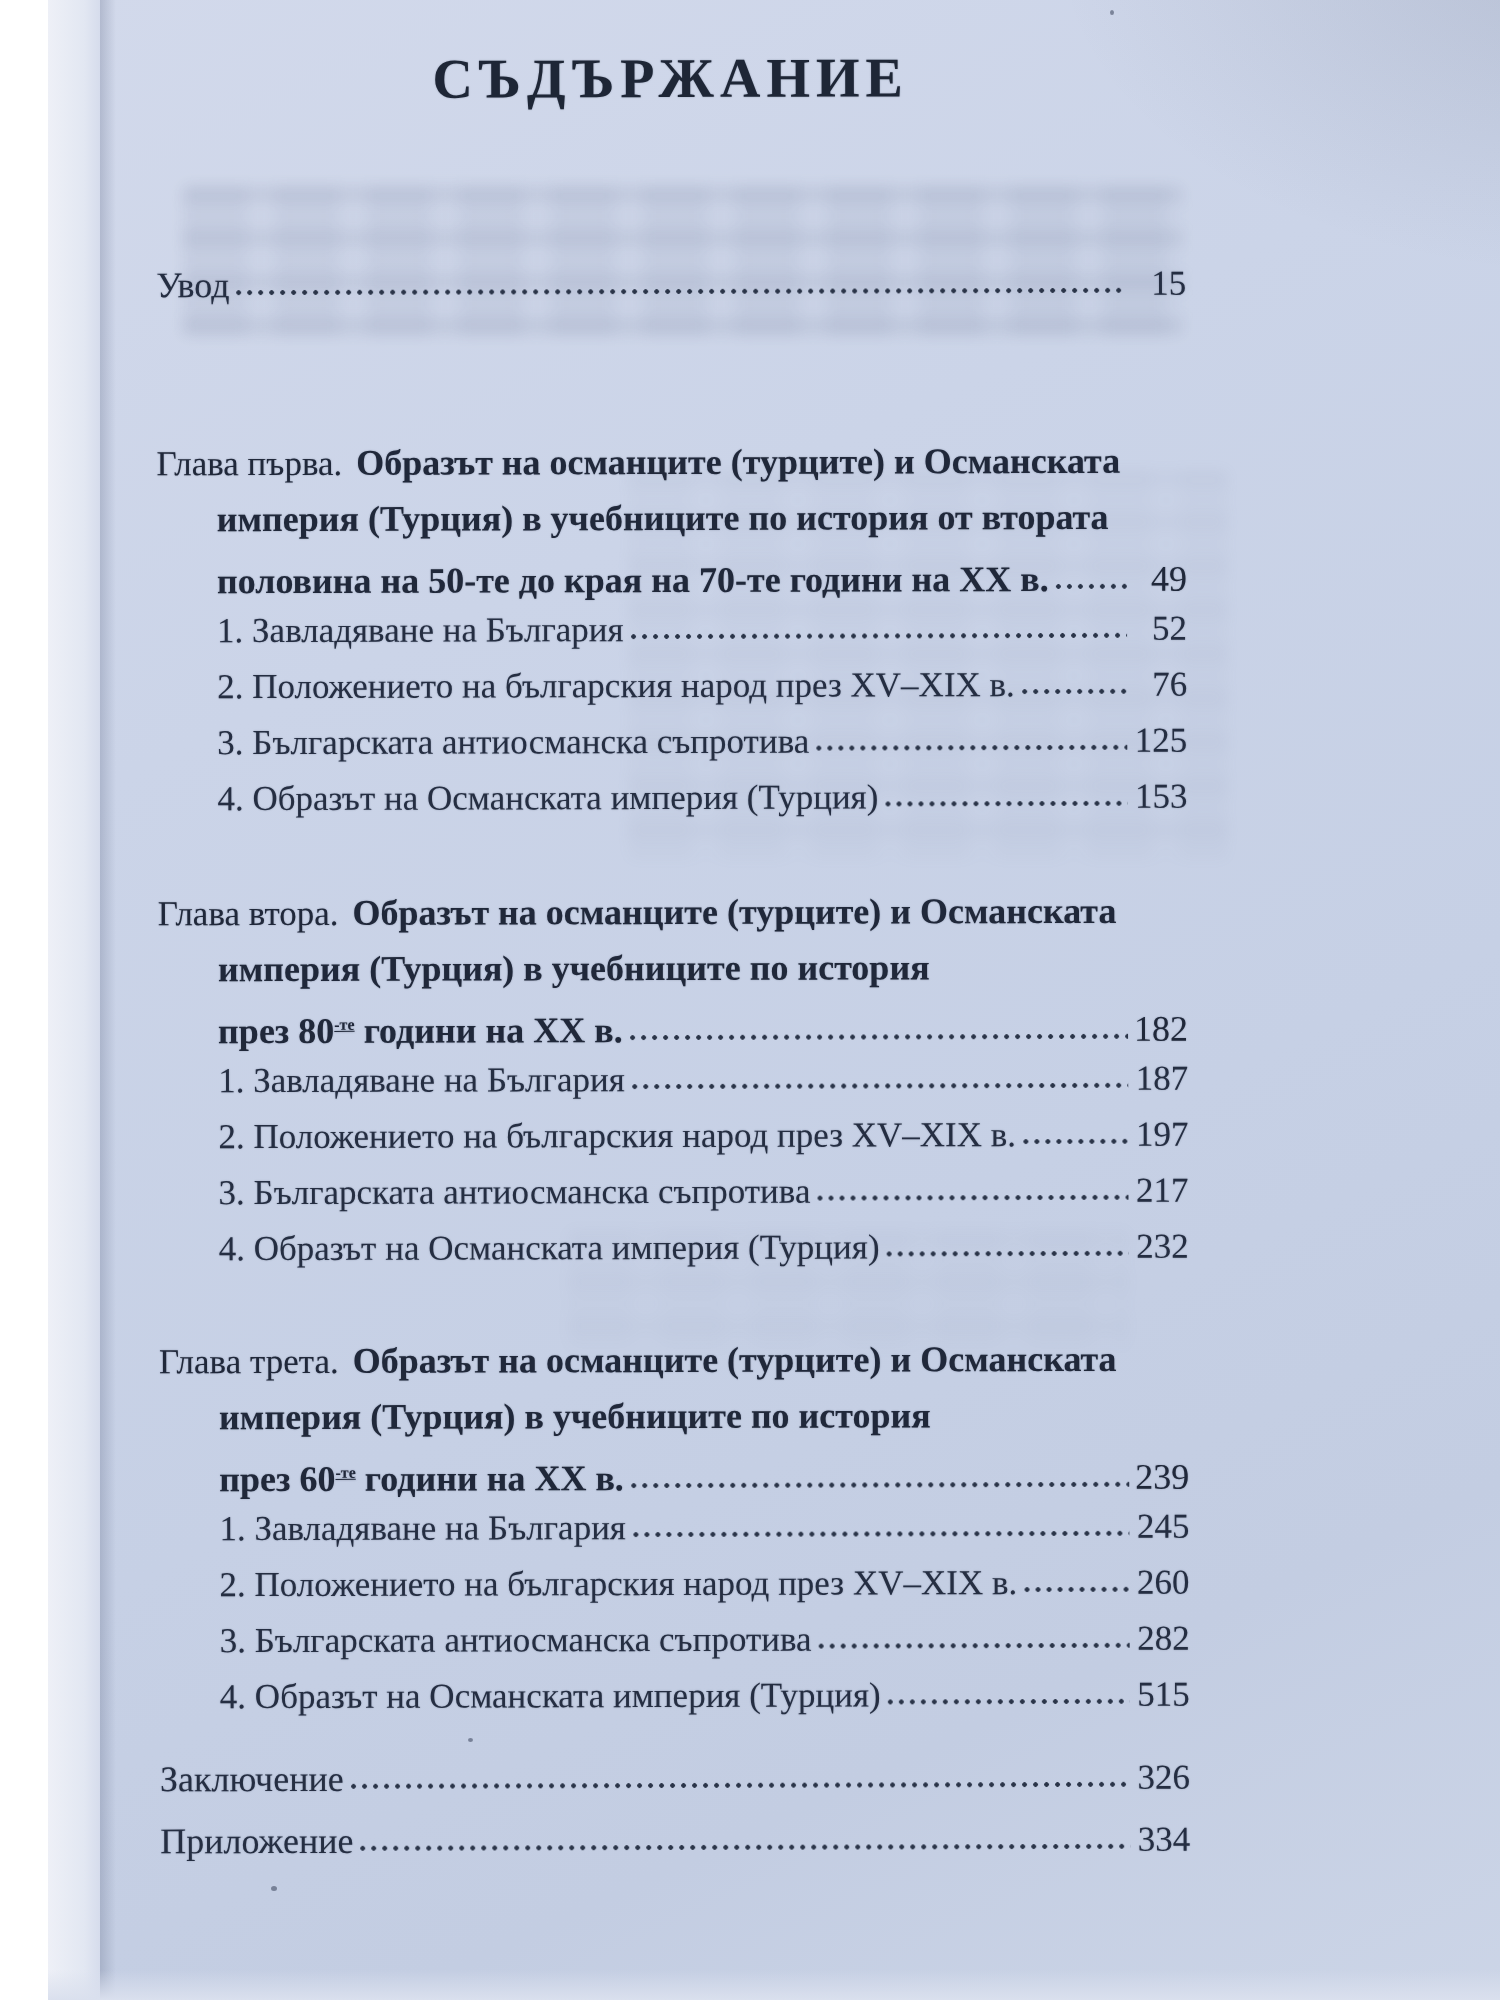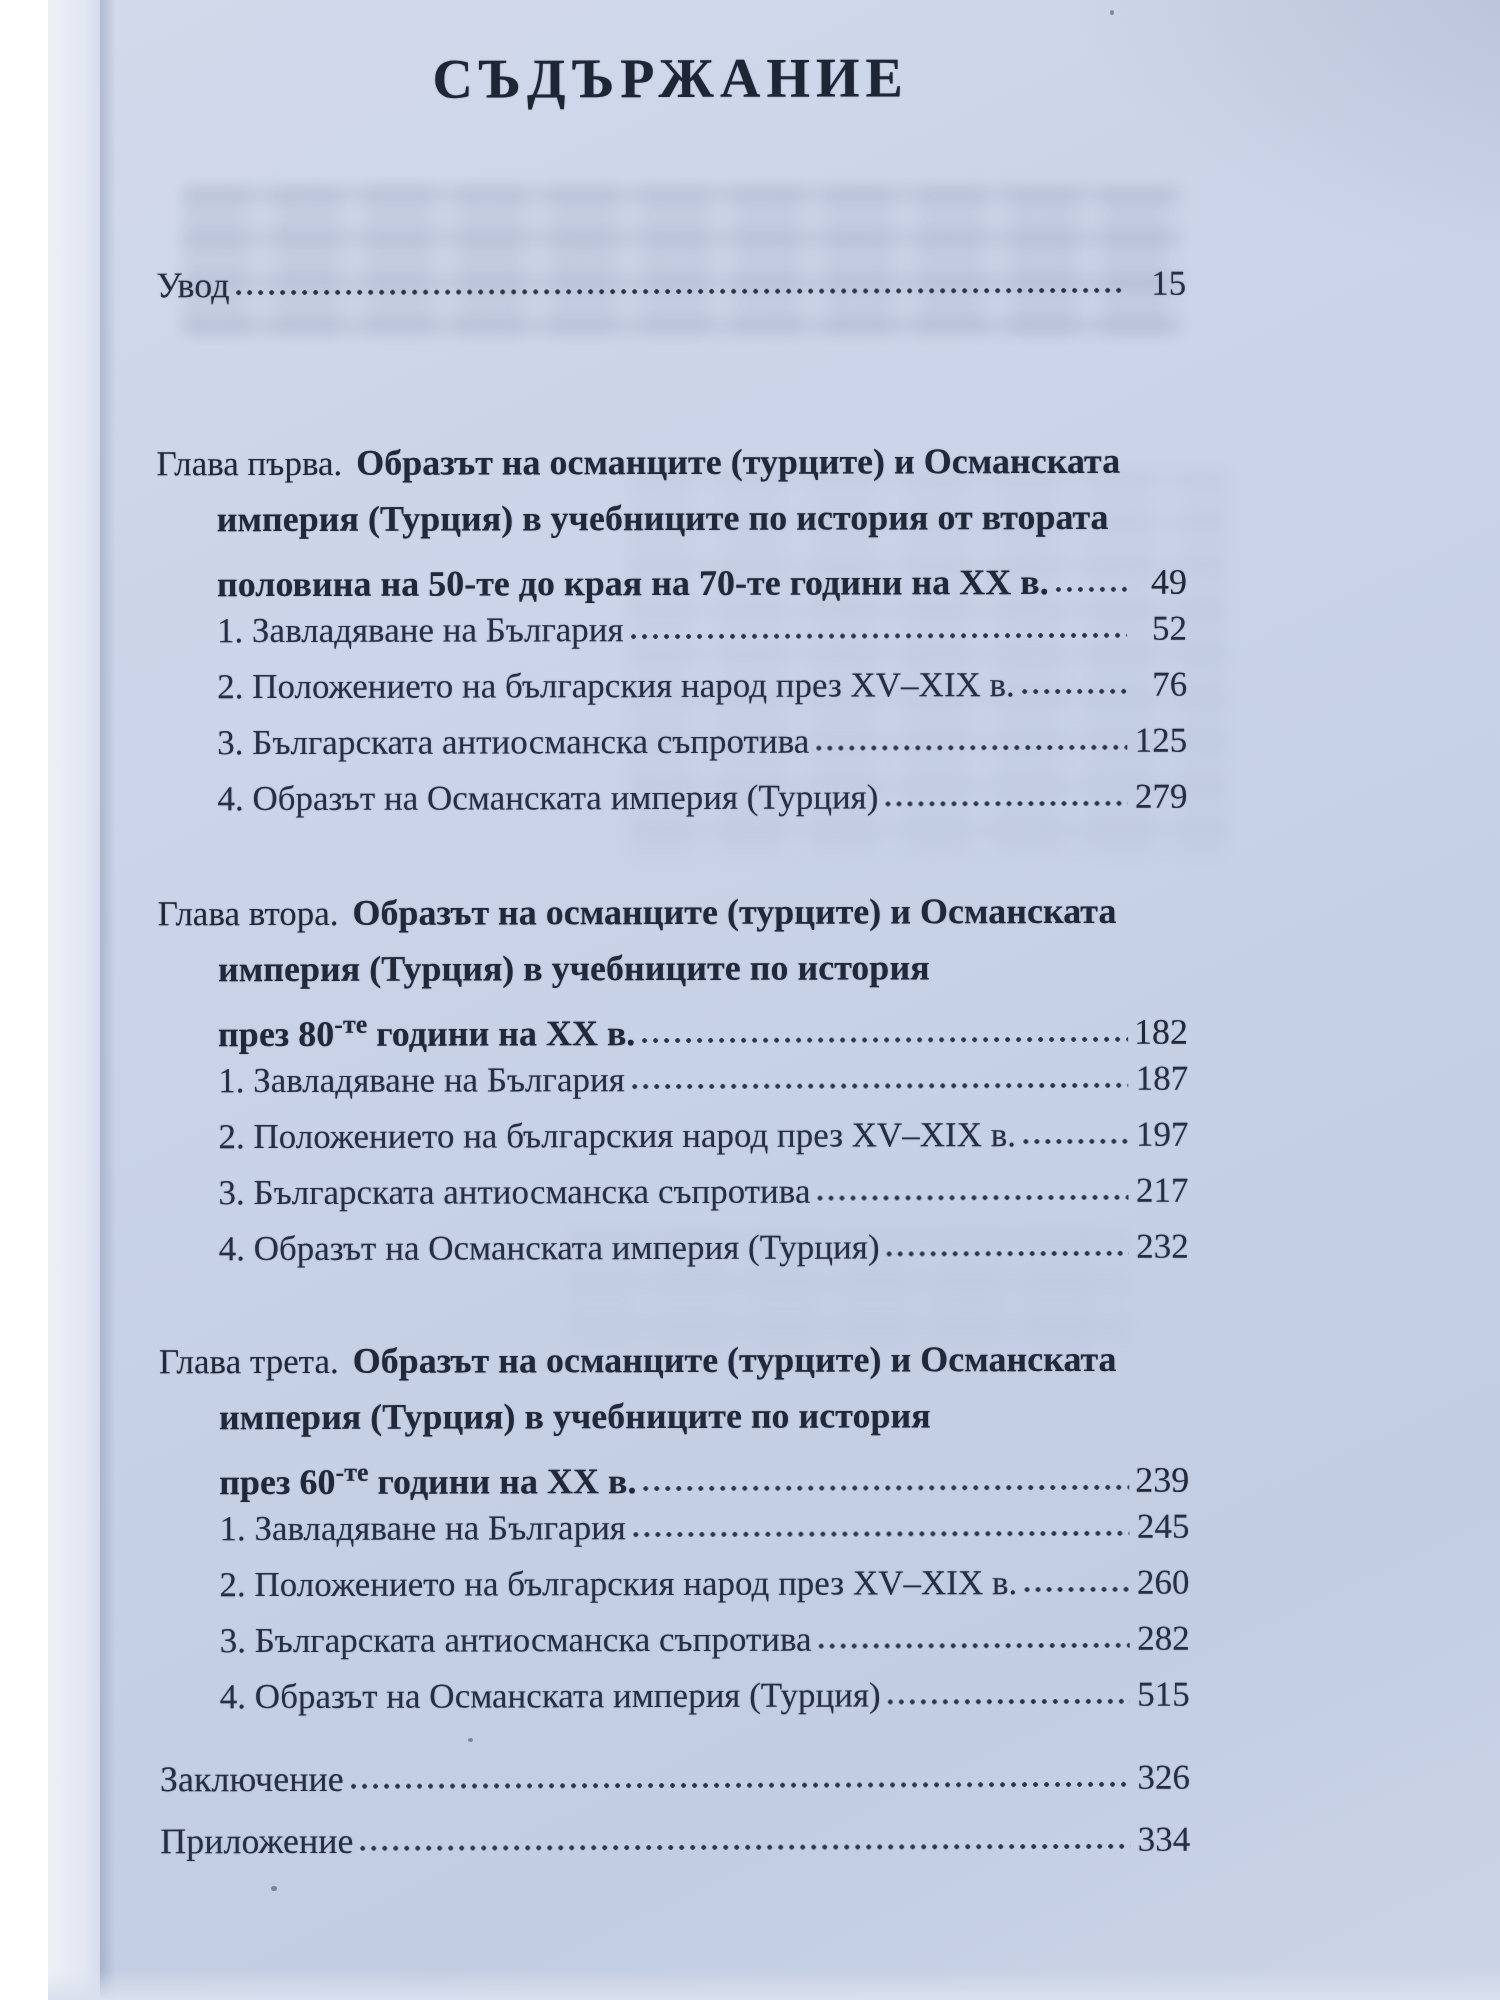--- a/index.html
+++ b/index.html
@@ -38,21 +38,21 @@
   .row { position:absolute; left:0; width:100%; height:56px;
          font-size:35px; line-height:56px; }
   .flexrow { display:flex; align-items:baseline; }
   .nowrap { white-space:nowrap; }
   .indent { padding-left:60px; box-sizing:border-box; }
   .head { font-size:36px; color:#20283a; }
   .b  { font-weight:bold; }
   .it { }
   .it-lbl { font-size:36px; }
   .chlbl { margin-right:14px; font-size:35px;text-align:right; }
-  .sup { font-size:26px; vertical-align:13px; font-weight:bold; }
+  .sup { font-size:16px; vertical-align:13px; font-weight:bold;text-decoration:underline; }
   .leader { flex:1 1 0; min-width:12px; height:9px; margin:0 4px;
             background-image: radial-gradient(circle, #2a3448 2px, rgba(42,52,72,0) 2.6px);
             background-size:11px 9px; background-position:0 50%; background-repeat:repeat-x; }
   .page { flex:0 0 56px; text-align:right; }
 </style>
 </head>
 <body>
 
 <div class="paper">
   <div class="paper-edge-strip"></div>
@@ -96,21 +96,21 @@
       <span class="page">76</span>
     </div>
     <div class="row flexrow indent" style="top:714px">
       <span>3. Българската антиосманска съпротива</span>
       <span class="leader"></span>
       <span class="page">125</span>
     </div>
     <div class="row flexrow indent" style="top:770px">
       <span>4. Образът на Османската империя (Турция)</span>
       <span class="leader"></span>
-      <span class="page">279</span>
+      <span class="page">153</span>
     </div>
 
     <div class="row head nowrap" style="top:884px">
       <span class="it chlbl">Глава втора.</span><span class="b">Образът на османците (турците) и Османската</span>
     </div>
     <div class="row head indent nowrap b" style="top:940px">империя (Турция) в учебниците по история</div>
     <div class="row head flexrow indent" style="top:996px">
       <span class="b nowrap"><span>през 80</span><span class="sup">-те</span><span> години на XX в.</span></span>
       <span class="leader"></span>
       <span class="page">182</span>

